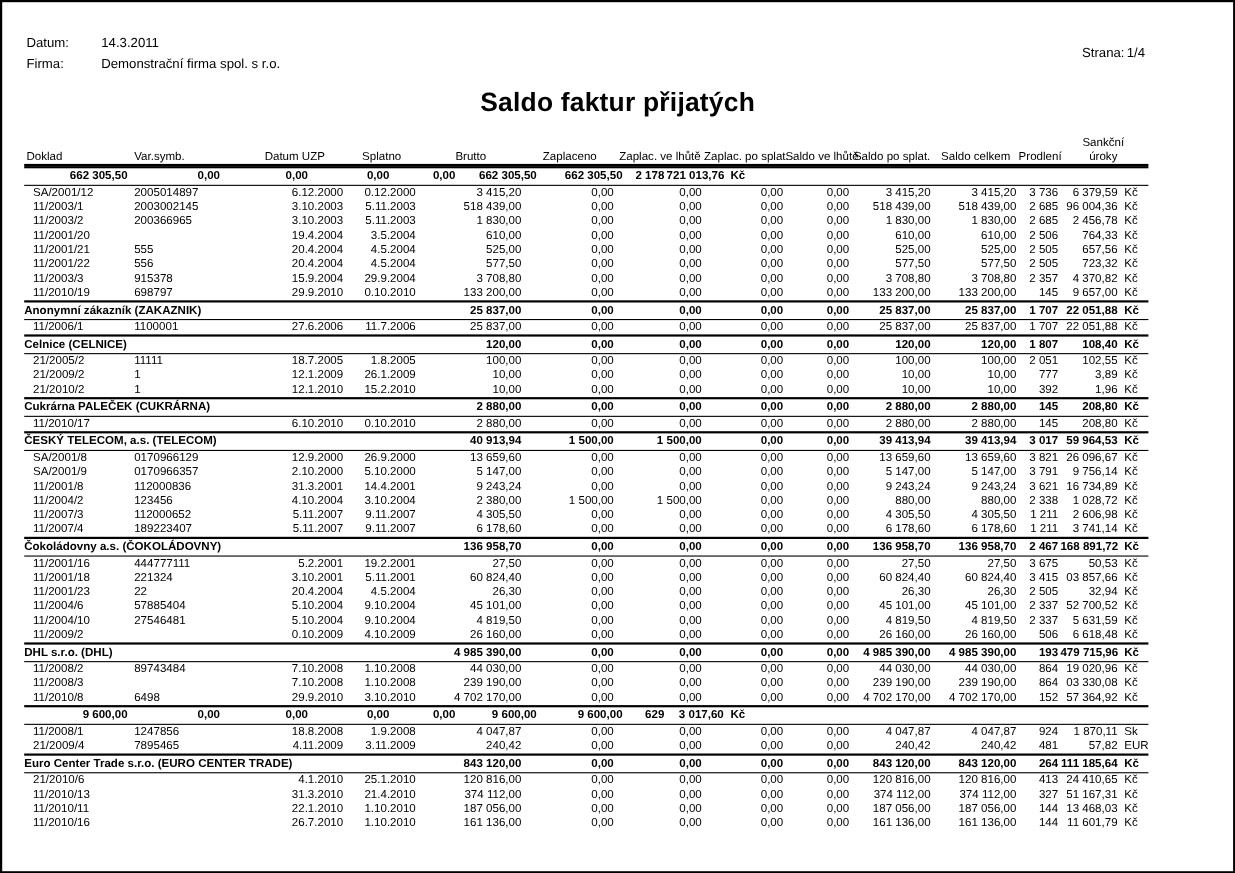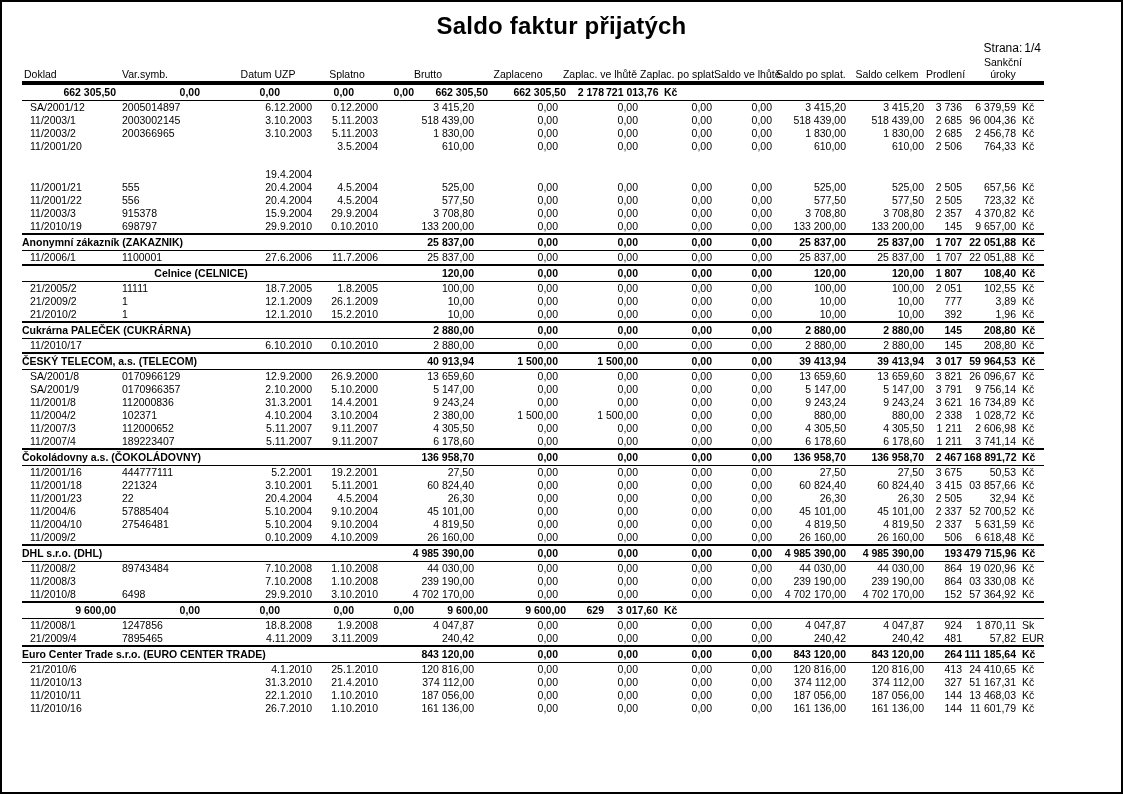--- a/index.html
+++ b/index.html
@@ -23,20 +23,28 @@
   .l{text-align:left;}
   .hc{text-align:center;}
   .c-mena{padding-left:4px;}
   .doklad-indent{padding-left:8px;}
   .hpad{padding-left:2px;}
 </style>
 </head>
 <body>
 
 <div class="page">
+  <div class="meta">
+    <div class="meta-line">
+      <span class="meta-label">Datum:</span><span>14.3.2011</span>
+    </div>
+    <div class="meta-line">
+      <span class="meta-label">Firma:</span><span>Demonstrační firma spol. s r.o.</span>
+    </div>
+  </div>
   <div class="strana">
     <span>Strana:</span><span>1/4</span>
   </div>
 
   <div class="title">Saldo faktur přijatých</div>
 
   <div class="table">
     <div class="trow thead" id="thead">
         <span class="cell l hpad" style="width: 100px;">Doklad</span>
         <span class="cell l" style="width: 100px;">Var.symb.</span>
@@ -112,21 +120,21 @@
           <span class="cell r" style="width: 60px;">0,00</span>
           <span class="cell r" style="width: 74px;">1 830,00</span>
           <span class="cell r" style="width: 78px;">1 830,00</span>
           <span class="cell r" style="width: 38px;">2 685</span>
           <span class="cell r" style="width: 54px;">2 456,78</span>
           <span class="cell l c-mena" style="width: 24px;">Kč</span>
         </div>
         <div class="trow">
           <span class="cell l doklad-indent" style="width: 100px;">11/2001/20</span>
           <span class="cell l" style="width: 100px;"></span>
-          <span class="cell r" style="width: 92px; margin-top: 28px;">19.4.2004</span>
+          <span class="cell r" style="width: 92px;">19.4.2004</span>
           <span class="cell r" style="width: 66px;">3.5.2004</span>
           <span class="cell r" style="width: 96px;">610,00</span>
           <span class="cell r" style="width: 84px;">0,00</span>
           <span class="cell r" style="width: 80px;">0,00</span>
           <span class="cell r" style="width: 74px;">0,00</span>
           <span class="cell r" style="width: 60px;">0,00</span>
           <span class="cell r" style="width: 74px;">610,00</span>
           <span class="cell r" style="width: 78px;">610,00</span>
           <span class="cell r" style="width: 38px;">2 506</span>
           <span class="cell r" style="width: 54px;">764,33</span>
@@ -219,21 +227,21 @@
           <span class="cell r" style="width: 80px;">0,00</span>
           <span class="cell r" style="width: 74px;">0,00</span>
           <span class="cell r" style="width: 60px;">0,00</span>
           <span class="cell r" style="width: 74px;">25 837,00</span>
           <span class="cell r" style="width: 78px;">25 837,00</span>
           <span class="cell r" style="width: 38px;">1 707</span>
           <span class="cell r" style="width: 54px;">22 051,88</span>
           <span class="cell l c-mena" style="width: 24px;">Kč</span>
         </div>
         <div class="trow group-row">
-          <span class="cell l" style="width: 358px; text-align: center;">Celnice (CELNICE)</span>
+          <span class="cell l" style="width: 358px;">Celnice (CELNICE)</span>
           <span class="cell r" style="width: 96px;">120,00</span>
           <span class="cell r" style="width: 84px;">0,00</span>
           <span class="cell r" style="width: 80px;">0,00</span>
           <span class="cell r" style="width: 74px;">0,00</span>
           <span class="cell r" style="width: 60px;">0,00</span>
           <span class="cell r" style="width: 74px;">120,00</span>
           <span class="cell r" style="width: 78px;">120,00</span>
           <span class="cell r" style="width: 38px;">1 807</span>
           <span class="cell r" style="width: 54px;">108,40</span>
           <span class="cell l c-mena" style="width: 24px;">Kč</span>
@@ -371,21 +379,21 @@
           <span class="cell r" style="width: 74px;">0,00</span>
           <span class="cell r" style="width: 60px;">0,00</span>
           <span class="cell r" style="width: 74px;">9 243,24</span>
           <span class="cell r" style="width: 78px;">9 243,24</span>
           <span class="cell r" style="width: 38px;">3 621</span>
           <span class="cell r" style="width: 54px;">16 734,89</span>
           <span class="cell l c-mena" style="width: 24px;">Kč</span>
         </div>
         <div class="trow">
           <span class="cell l doklad-indent" style="width: 100px;">11/2004/2</span>
-          <span class="cell l" style="width: 100px;">102371</span>
+          <span class="cell l" style="width: 100px;">123456</span>
           <span class="cell r" style="width: 92px;">4.10.2004</span>
           <span class="cell r" style="width: 66px;">3.10.2004</span>
           <span class="cell r" style="width: 96px;">2 380,00</span>
           <span class="cell r" style="width: 84px;">1 500,00</span>
           <span class="cell r" style="width: 80px;">1 500,00</span>
           <span class="cell r" style="width: 74px;">0,00</span>
           <span class="cell r" style="width: 60px;">0,00</span>
           <span class="cell r" style="width: 74px;">880,00</span>
           <span class="cell r" style="width: 78px;">880,00</span>
           <span class="cell r" style="width: 38px;">2 338</span>

